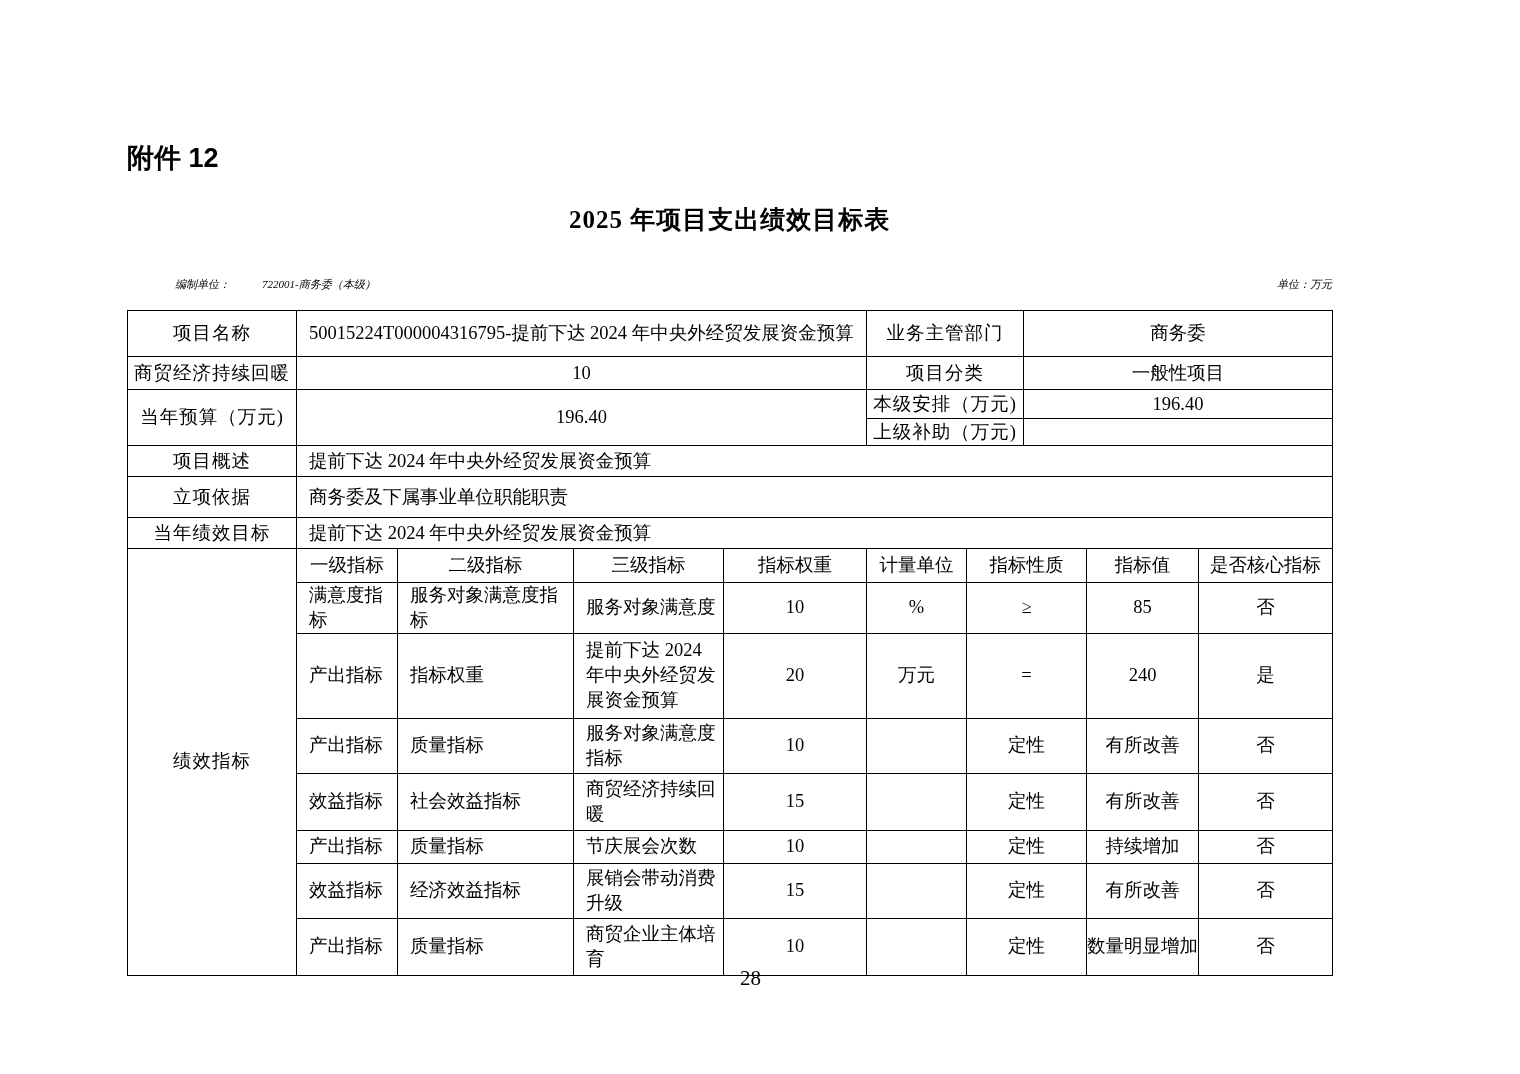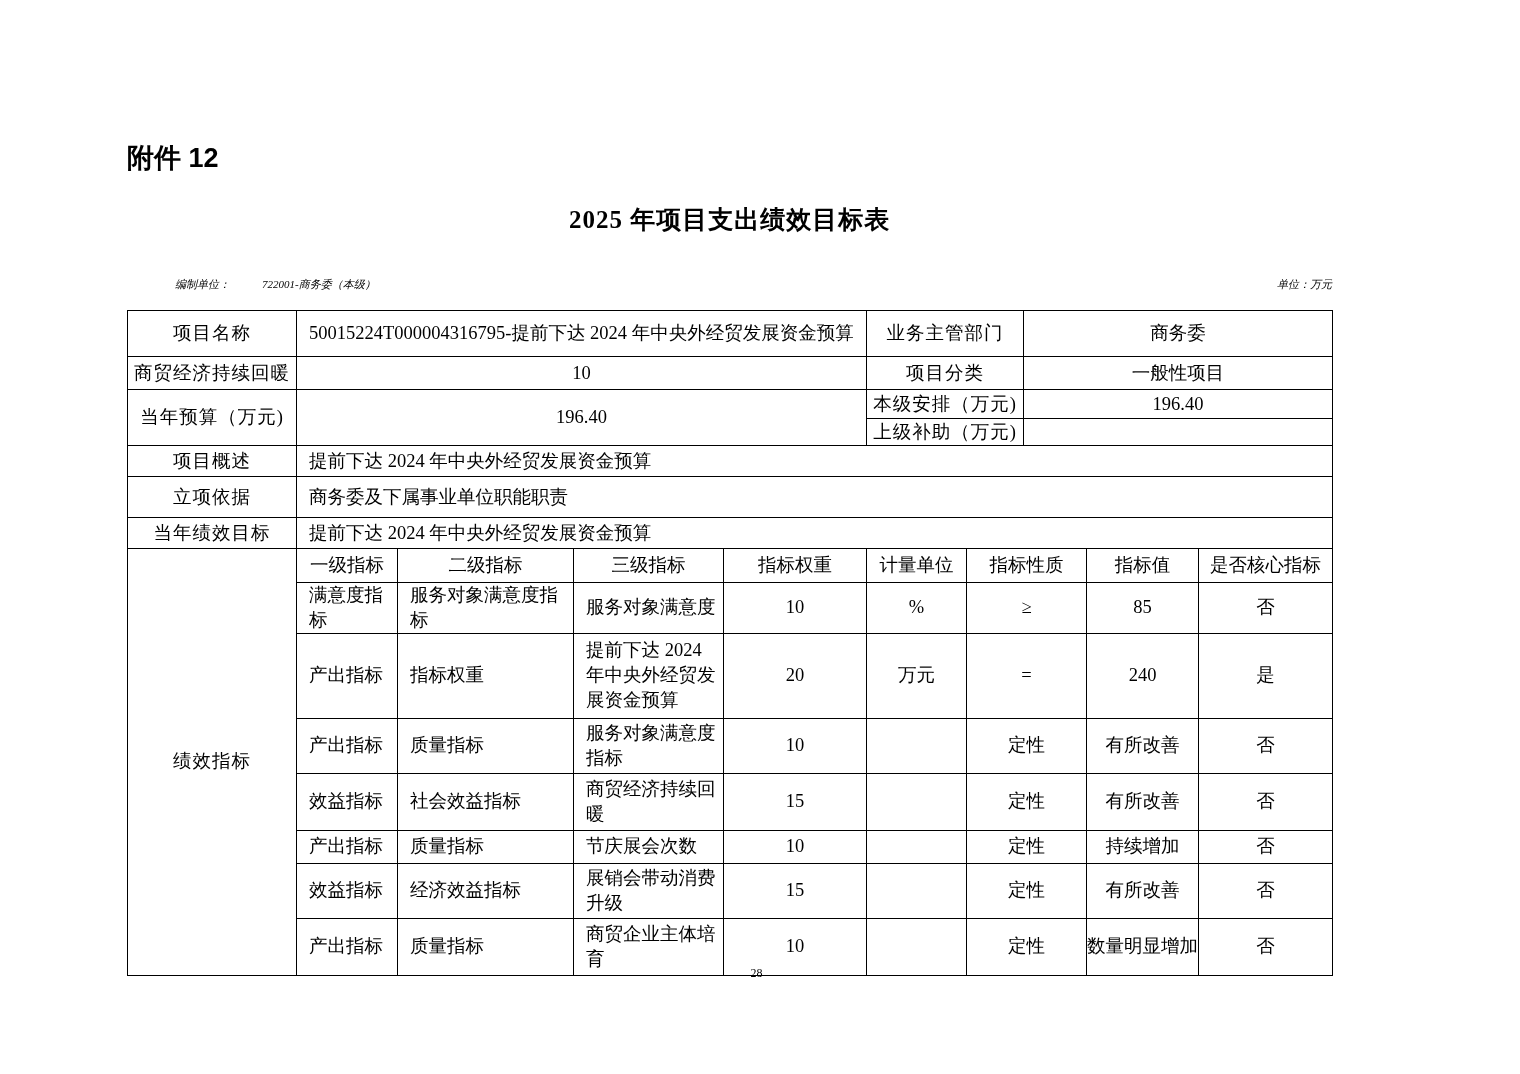--- a/index.html
+++ b/index.html
@@ -49,22 +49,22 @@
   tr.ra3 { height: 29px; } tr.ra4 { height: 27px; }
   tr.ra5 { height: 31px; } tr.ra6 { height: 41px; }
   tr.ra7 { height: 31px; }
 
   tr.rb0 { height: 34px; } tr.rb1 { height: 32px; }
   tr.rb2 { height: 85px; } tr.rb3 { height: 55px; }
   tr.rb4 { height: 57px; } tr.rb5 { height: 33px; }
   tr.rb6 { height: 55px; } tr.rb7 { height: 57px; }
 
   .pageno {
-    position: absolute; left: 8px; top: 966px; width: 1497px;
-    text-align: center; font-size: 12px;
+    position: absolute; left: 2px; top: 966px; width: 1497px;
+    text-align: center; font-size: 21px;
   }
 </style>
 </head>
 <body>
 
 <div class="page">
 
   <div class="attachment">附件 12</div>
 
   <div class="title">2025 年项目支出绩效目标表</div>

